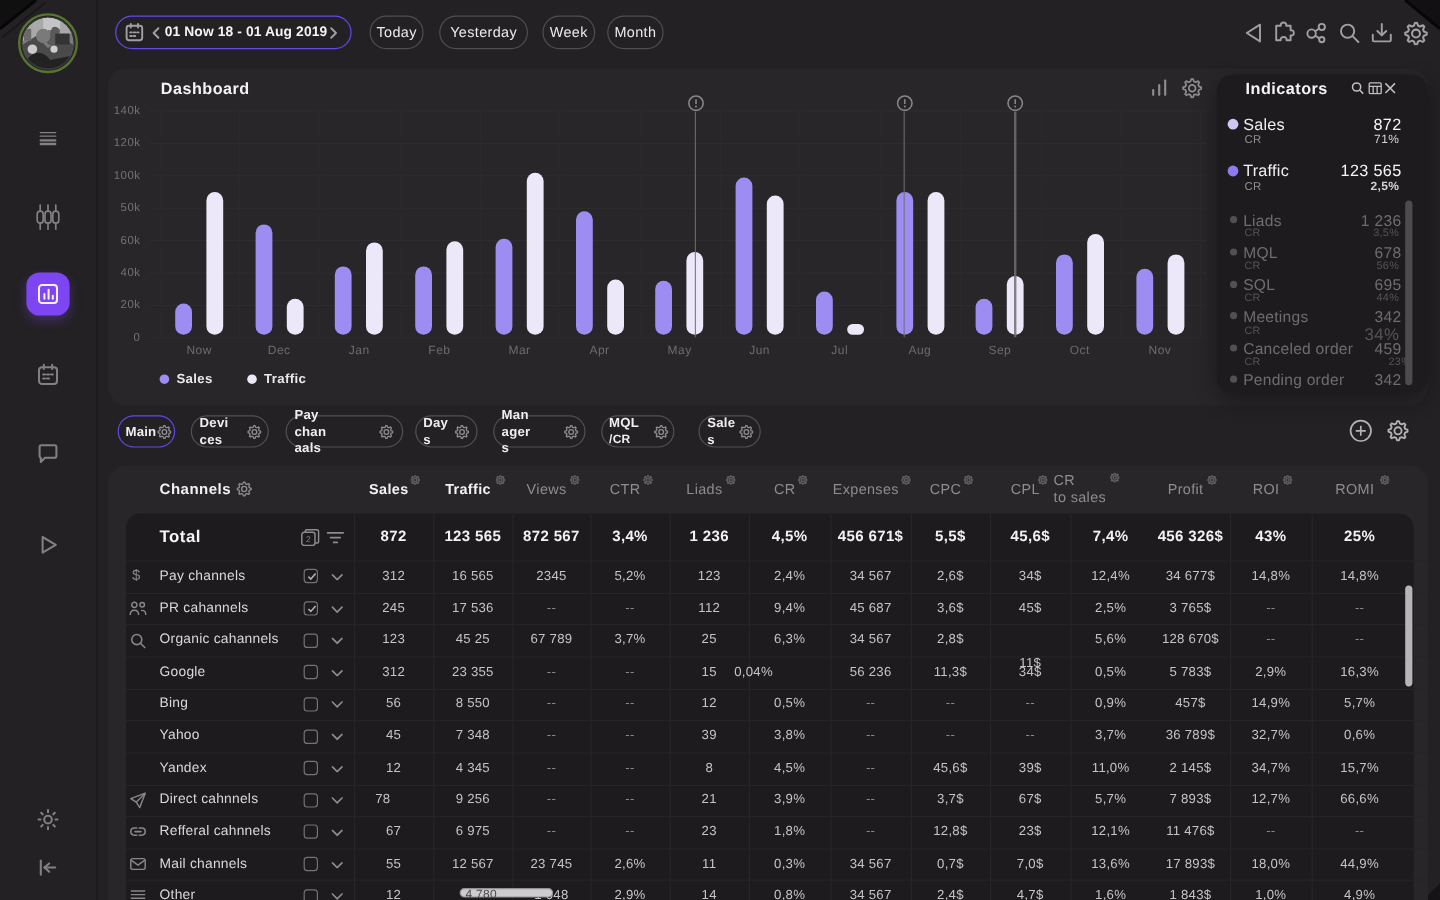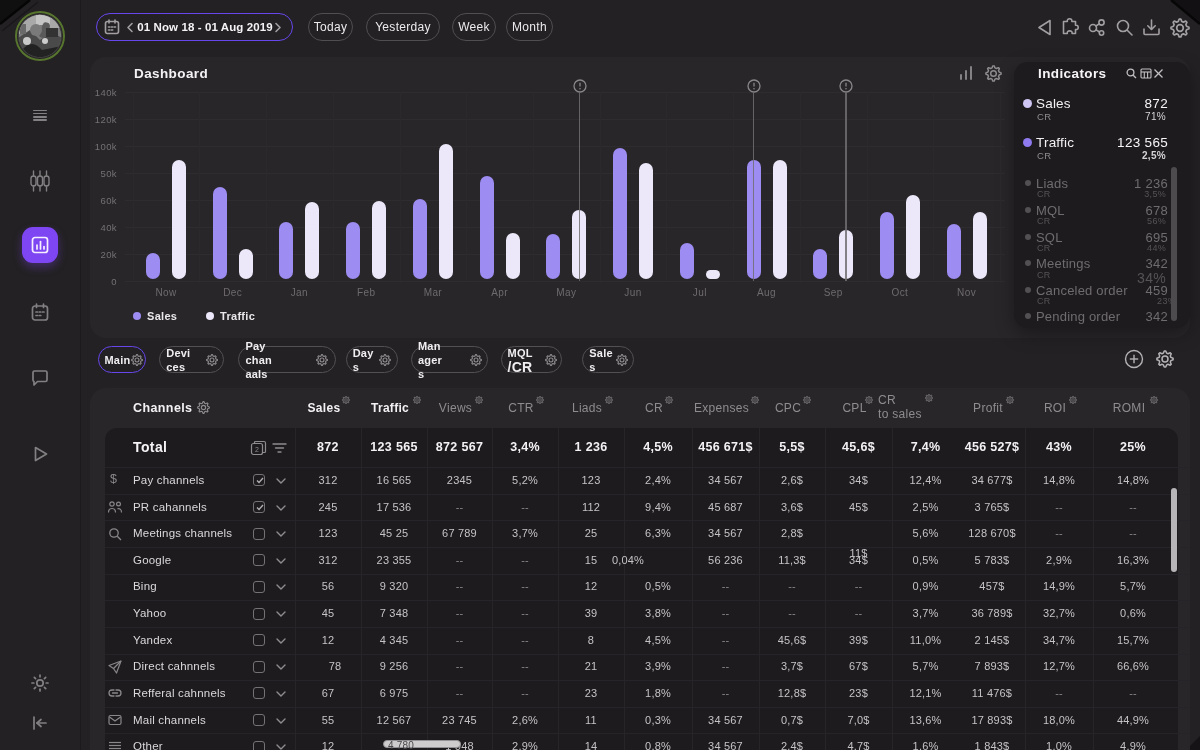--- a/index.html
+++ b/index.html
@@ -350,21 +350,21 @@
 <div class="abs" style="left:411px;top:346px;width:76.6px;height:27px;border:1.3px solid #535053;border-radius:13.5px"></div>
 <div class="abs" style="left:418px;top:338.5px;font-size:11px;font-weight:bold;color:#f0eef0;letter-spacing:.2px;line-height:14.0px;white-space:nowrap">Man</div>
 <div class="abs" style="left:418px;top:352.5px;font-size:11px;font-weight:bold;color:#f0eef0;letter-spacing:.2px;line-height:14.0px;white-space:nowrap">ager</div>
 <div class="abs" style="left:418px;top:366.5px;font-size:11px;font-weight:bold;color:#f0eef0;letter-spacing:.2px;line-height:14.0px;white-space:nowrap">s</div>
 <svg class="abs" style="left:469.9px;top:353.5px" width="12" height="12" viewBox="0 0 20 20">
     <path d="M8.23 3.43 L9.18 1.04 L10.82 1.04 L11.77 3.43 L13.39 4.11 L15.76 3.09 L16.91 4.24 L15.89 6.61 L16.57 8.23 L18.96 9.18 L18.96 10.82 L16.57 11.77 L15.89 13.39 L16.91 15.76 L15.76 16.91 L13.39 15.89 L11.77 16.57 L10.82 18.96 L9.18 18.96 L8.23 16.57 L6.61 15.89 L4.24 16.91 L3.09 15.76 L4.11 13.39 L3.43 11.77 L1.04 10.82 L1.04 9.18 L3.43 8.23 L4.11 6.61 L3.09 4.24 L4.24 3.09 L6.61 4.11 Z" fill="none" stroke="#8f8c8f" stroke-width="1.83" stroke-linejoin="round"></path>
     <circle cx="10" cy="10" r="3.3" fill="none" stroke="#8f8c8f" stroke-width="1.83"></circle>
   </svg>
 <div class="abs" style="left:500.6px;top:346px;width:61.7px;height:27px;border:1.3px solid #535053;border-radius:13.5px"></div>
 <div class="abs" style="left:507.6px;top:345.5px;font-size:11px;font-weight:bold;color:#f0eef0;letter-spacing:.2px;line-height:14.0px;white-space:nowrap">MQL</div>
-<div class="abs" style="left:507.6px;top:359.5px;font-size:14px;font-weight:bold;color:#f0eef0;letter-spacing:.2px;line-height:14.0px;white-space:nowrap">/CR</div>
+<div class="abs" style="left:507.6px;top:359.5px;font-size:10px;font-weight:bold;color:#f0eef0;letter-spacing:.2px;line-height:14.0px;white-space:nowrap">/CR</div>
 <svg class="abs" style="left:544.6px;top:353.5px" width="12" height="12" viewBox="0 0 20 20">
     <path d="M8.23 3.43 L9.18 1.04 L10.82 1.04 L11.77 3.43 L13.39 4.11 L15.76 3.09 L16.91 4.24 L15.89 6.61 L16.57 8.23 L18.96 9.18 L18.96 10.82 L16.57 11.77 L15.89 13.39 L16.91 15.76 L15.76 16.91 L13.39 15.89 L11.77 16.57 L10.82 18.96 L9.18 18.96 L8.23 16.57 L6.61 15.89 L4.24 16.91 L3.09 15.76 L4.11 13.39 L3.43 11.77 L1.04 10.82 L1.04 9.18 L3.43 8.23 L4.11 6.61 L3.09 4.24 L4.24 3.09 L6.61 4.11 Z" fill="none" stroke="#8f8c8f" stroke-width="1.83" stroke-linejoin="round"></path>
     <circle cx="10" cy="10" r="3.3" fill="none" stroke="#8f8c8f" stroke-width="1.83"></circle>
   </svg>
 <div class="abs" style="left:582.3px;top:346px;width:51.3px;height:27px;border:1.3px solid #535053;border-radius:13.5px"></div>
 <div class="abs" style="left:589.3px;top:345.5px;font-size:11px;font-weight:bold;color:#f0eef0;letter-spacing:.2px;line-height:14.0px;white-space:nowrap">Sale</div>
 <div class="abs" style="left:589.3px;top:359.5px;font-size:11px;font-weight:bold;color:#f0eef0;letter-spacing:.2px;line-height:14.0px;white-space:nowrap">s</div>
 <svg class="abs" style="left:616.0px;top:353.5px" width="12" height="12" viewBox="0 0 20 20">
     <path d="M8.23 3.43 L9.18 1.04 L10.82 1.04 L11.77 3.43 L13.39 4.11 L15.76 3.09 L16.91 4.24 L15.89 6.61 L16.57 8.23 L18.96 9.18 L18.96 10.82 L16.57 11.77 L15.89 13.39 L16.91 15.76 L15.76 16.91 L13.39 15.89 L11.77 16.57 L10.82 18.96 L9.18 18.96 L8.23 16.57 L6.61 15.89 L4.24 16.91 L3.09 15.76 L4.11 13.39 L3.43 11.77 L1.04 10.82 L1.04 9.18 L3.43 8.23 L4.11 6.61 L3.09 4.24 L4.24 3.09 L6.61 4.11 Z" fill="none" stroke="#8f8c8f" stroke-width="1.83" stroke-linejoin="round"></path>
     <circle cx="10" cy="10" r="3.3" fill="none" stroke="#8f8c8f" stroke-width="1.83"></circle>
@@ -476,21 +476,21 @@
 <div class="cellb" style="left:328px;top:440px">872</div>
 <div class="cellb" style="left:394px;top:440px">123 565</div>
 <div class="cellb" style="left:459.5px;top:440px">872 567</div>
 <div class="cellb" style="left:525px;top:440px">3,4%</div>
 <div class="cellb" style="left:591px;top:440px">1 236</div>
 <div class="cellb" style="left:658px;top:440px">4,5%</div>
 <div class="cellb" style="left:725.5px;top:440px">456 671$</div>
 <div class="cellb" style="left:792px;top:440px">5,5$</div>
 <div class="cellb" style="left:858.5px;top:440px">45,6$</div>
 <div class="cellb" style="left:925.5px;top:440px">7,4%</div>
-<div class="cellb" style="left:992px;top:440px">456 527$</div>
+<div class="cellb" style="left:992px;top:440px">456 326$</div>
 <div class="cellb" style="left:1059px;top:440px">43%</div>
 <div class="cellb" style="left:1133px;top:440px">25%</div>
 <div class="rowline" style="top:467px"></div>
 <div class="abs" style="left:110px;top:472.32px;width:12px;font-size:12.5px;color:#8a878a;letter-spacing:0">$</div>
 <div class="rlab" style="left:133px;top:473.8px">Pay channels</div>
 <div class="cb" style="left:253px;top:474.3px"></div>
 <svg class="abs" style="left:255.5px;top:476.8px" width="8" height="7" viewBox="0 0 8 7" stroke="#b5b2b5" fill="none" stroke-width="1.3">
     <path d="M1 3.5 L3 5.5 L7 1"></path>
   </svg>
 <svg class="abs" style="left:276px;top:477.8px" width="10" height="6" viewBox="0 0 10 6" stroke="#8f8c8f" fill="none" stroke-width="1.4" stroke-linecap="round">
@@ -535,21 +535,21 @@
 <div class="cell" style="left:858.5px;top:500.5px;color:#c6c3c6">45$</div>
 <div class="cell" style="left:925.5px;top:500.5px;color:#c6c3c6">2,5%</div>
 <div class="cell" style="left:992px;top:500.5px;color:#c6c3c6">3 765$</div>
 <div class="cell" style="left:1059px;top:500.5px;color:#8a878a">--</div>
 <div class="cell" style="left:1133px;top:500.5px;color:#8a878a">--</div>
 <div class="rowline" style="top:520.3px"></div>
 <svg class="abs" style="left:108px;top:526.6px" width="14" height="14" viewBox="0 0 14 14" stroke="#8a878a" fill="none" stroke-width="1.3">
     <circle cx="6" cy="6" r="4.2"></circle>
     <line x1="9.3" y1="9.3" x2="13" y2="13"></line>
   </svg>
-<div class="rlab" style="left:133px;top:527.1px">Meetings channels</div>
+<div class="rlab" style="left:133px;top:527.1px">Organic cahannels</div>
 <div class="cb" style="left:253px;top:527.6px"></div>
 <svg class="abs" style="left:276px;top:531.1px" width="10" height="6" viewBox="0 0 10 6" stroke="#8f8c8f" fill="none" stroke-width="1.4" stroke-linecap="round">
     <path d="M1 1 L5 5 L9 1"></path>
   </svg>
 <div class="cell" style="left:328px;top:527.1px;color:#c6c3c6">123</div>
 <div class="cell" style="left:394px;top:527.1px;color:#c6c3c6">45 25</div>
 <div class="cell" style="left:459.5px;top:527.1px;color:#c6c3c6">67 789</div>
 <div class="cell" style="left:525px;top:527.1px;color:#c6c3c6">3,7%</div>
 <div class="cell" style="left:591px;top:527.1px;color:#c6c3c6">25</div>
 <div class="cell" style="left:658px;top:527.1px;color:#c6c3c6">6,3%</div>
@@ -579,21 +579,21 @@
 <div class="cell" style="left:992px;top:553.7px;color:#c6c3c6">5 783$</div>
 <div class="cell" style="left:1059px;top:553.7px;color:#c6c3c6">2,9%</div>
 <div class="cell" style="left:1133px;top:553.7px;color:#c6c3c6">16,3%</div>
 <div class="rowline" style="top:573.6px"></div>
 <div class="rlab" style="left:133px;top:580.4px">Bing</div>
 <div class="cb" style="left:253px;top:580.9px"></div>
 <svg class="abs" style="left:276px;top:584.4px" width="10" height="6" viewBox="0 0 10 6" stroke="#8f8c8f" fill="none" stroke-width="1.4" stroke-linecap="round">
     <path d="M1 1 L5 5 L9 1"></path>
   </svg>
 <div class="cell" style="left:328px;top:580.4px;color:#c6c3c6">56</div>
-<div class="cell" style="left:394px;top:580.4px;color:#c6c3c6">9 320</div>
+<div class="cell" style="left:394px;top:580.4px;color:#c6c3c6">8 550</div>
 <div class="cell" style="left:459.5px;top:580.4px;color:#8a878a">--</div>
 <div class="cell" style="left:525px;top:580.4px;color:#8a878a">--</div>
 <div class="cell" style="left:591px;top:580.4px;color:#c6c3c6">12</div>
 <div class="cell" style="left:658px;top:580.4px;color:#c6c3c6">0,5%</div>
 <div class="cell" style="left:725.5px;top:580.4px;color:#8a878a">--</div>
 <div class="cell" style="left:792px;top:580.4px;color:#8a878a">--</div>
 <div class="cell" style="left:858.5px;top:580.4px;color:#8a878a">--</div>
 <div class="cell" style="left:925.5px;top:580.4px;color:#c6c3c6">0,9%</div>
 <div class="cell" style="left:992px;top:580.4px;color:#c6c3c6">457$</div>
 <div class="cell" style="left:1059px;top:580.4px;color:#c6c3c6">14,9%</div>
@@ -639,21 +639,21 @@
 <div class="rowline" style="top:653.5px"></div>
 <svg class="abs" style="left:108px;top:659.8000000000001px" width="14" height="14" viewBox="0 0 14 14" stroke="#8a878a" fill="none" stroke-width="1.2" stroke-linejoin="round">
     <path d="M13 1 L1 5.5 L5.5 8.5 L8.5 13 Z"></path>
     <line x1="5.5" y1="8.5" x2="13" y2="1"></line>
   </svg>
 <div class="rlab" style="left:133px;top:660.3px">Direct cahnnels</div>
 <div class="cb" style="left:253px;top:660.8px"></div>
 <svg class="abs" style="left:276px;top:664.3px" width="10" height="6" viewBox="0 0 10 6" stroke="#8f8c8f" fill="none" stroke-width="1.4" stroke-linecap="round">
     <path d="M1 1 L5 5 L9 1"></path>
   </svg>
-<div class="cell" style="left:335px;top:660.3px;color:#c6c3c6">78</div>
+<div class="cell" style="left:319px;top:660.3px;color:#c6c3c6">78</div>
 <div class="cell" style="left:394px;top:660.3px;color:#c6c3c6">9 256</div>
 <div class="cell" style="left:459.5px;top:660.3px;color:#8a878a">--</div>
 <div class="cell" style="left:525px;top:660.3px;color:#8a878a">--</div>
 <div class="cell" style="left:591px;top:660.3px;color:#c6c3c6">21</div>
 <div class="cell" style="left:658px;top:660.3px;color:#c6c3c6">3,9%</div>
 <div class="cell" style="left:725.5px;top:660.3px;color:#8a878a">--</div>
 <div class="cell" style="left:792px;top:660.3px;color:#c6c3c6">3,7$</div>
 <div class="cell" style="left:858.5px;top:660.3px;color:#c6c3c6">67$</div>
 <div class="cell" style="left:925.5px;top:660.3px;color:#c6c3c6">5,7%</div>
 <div class="cell" style="left:992px;top:660.3px;color:#c6c3c6">7 893$</div>

